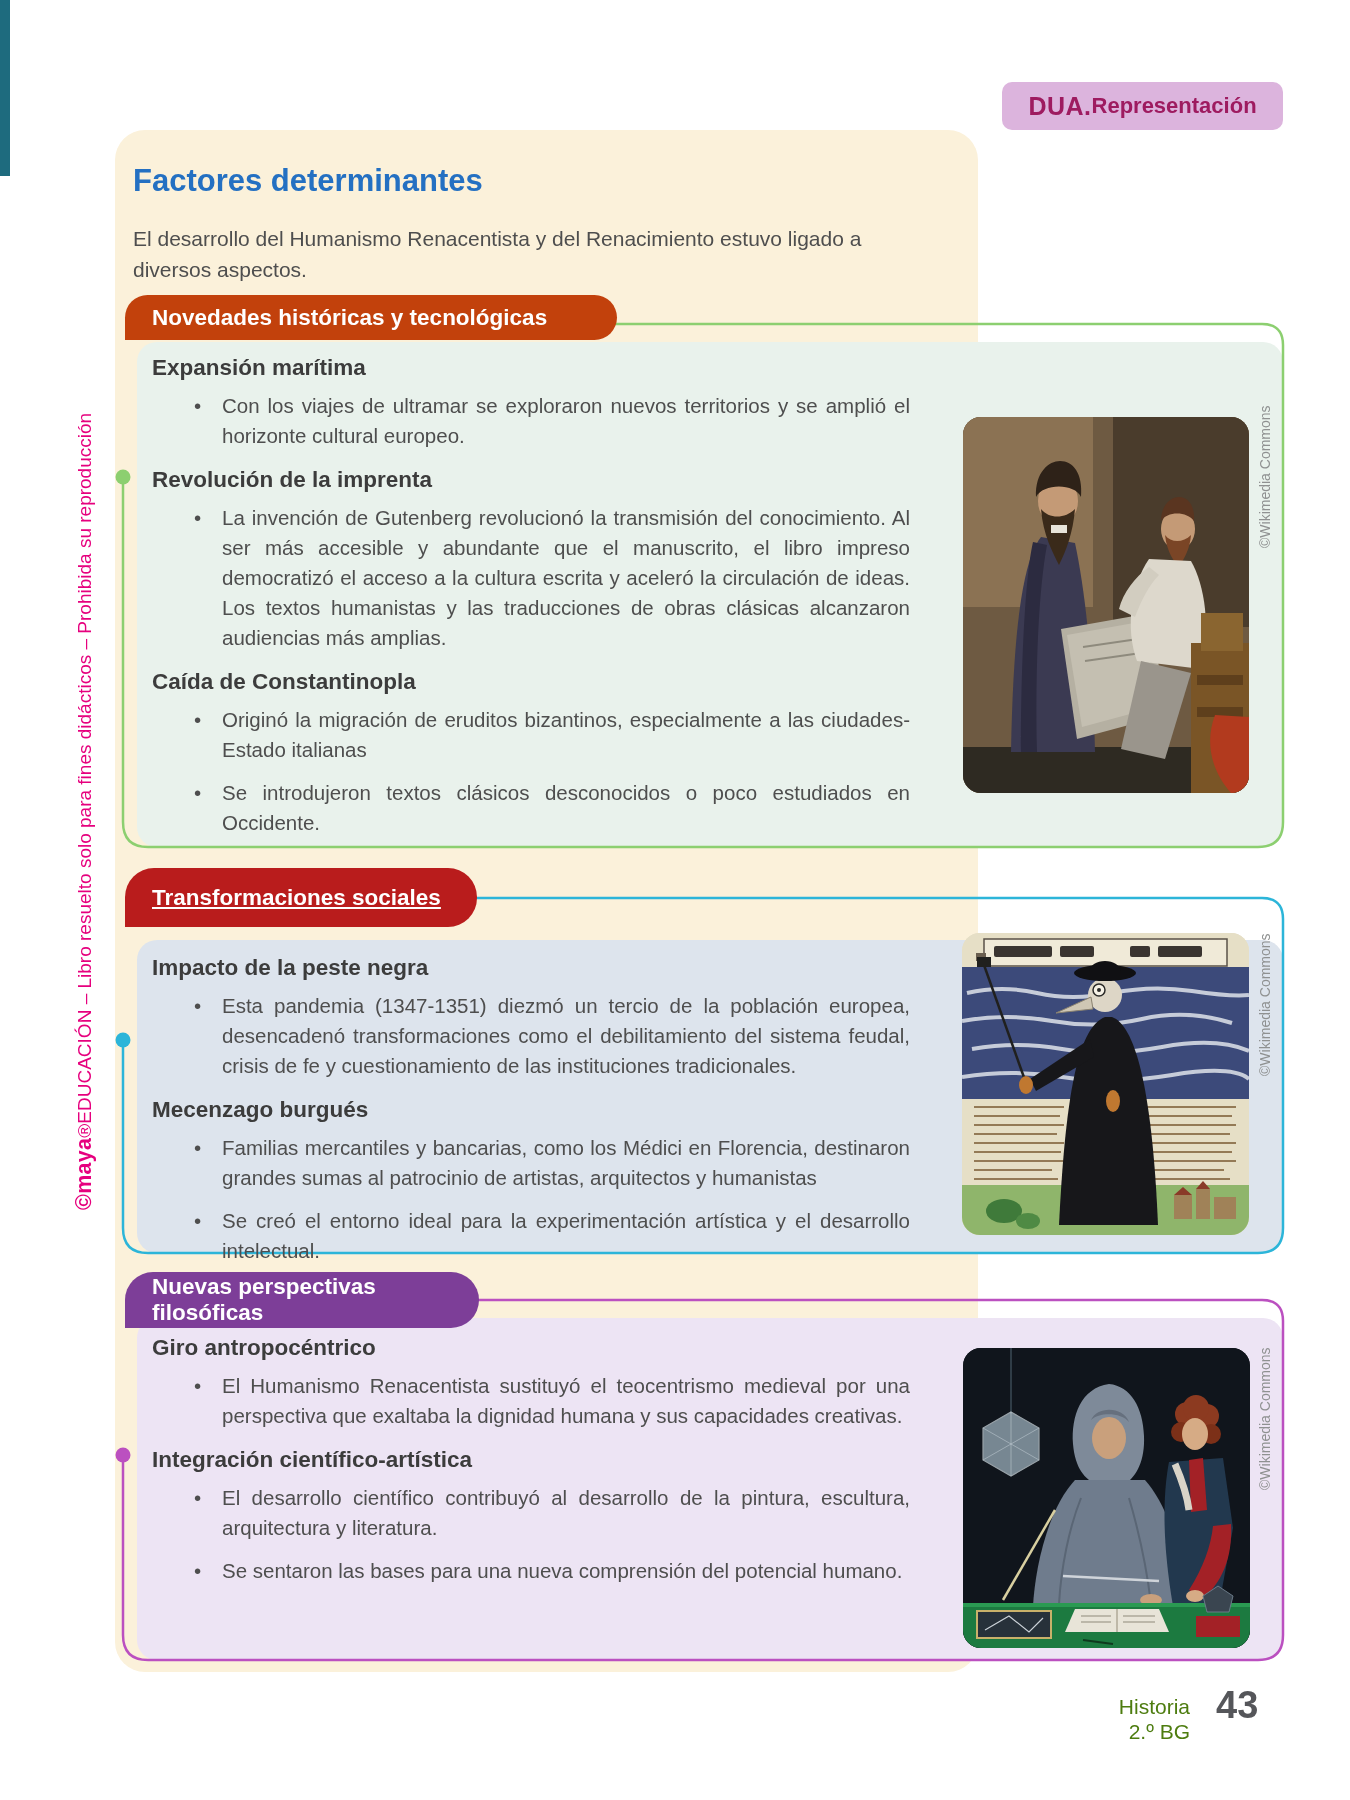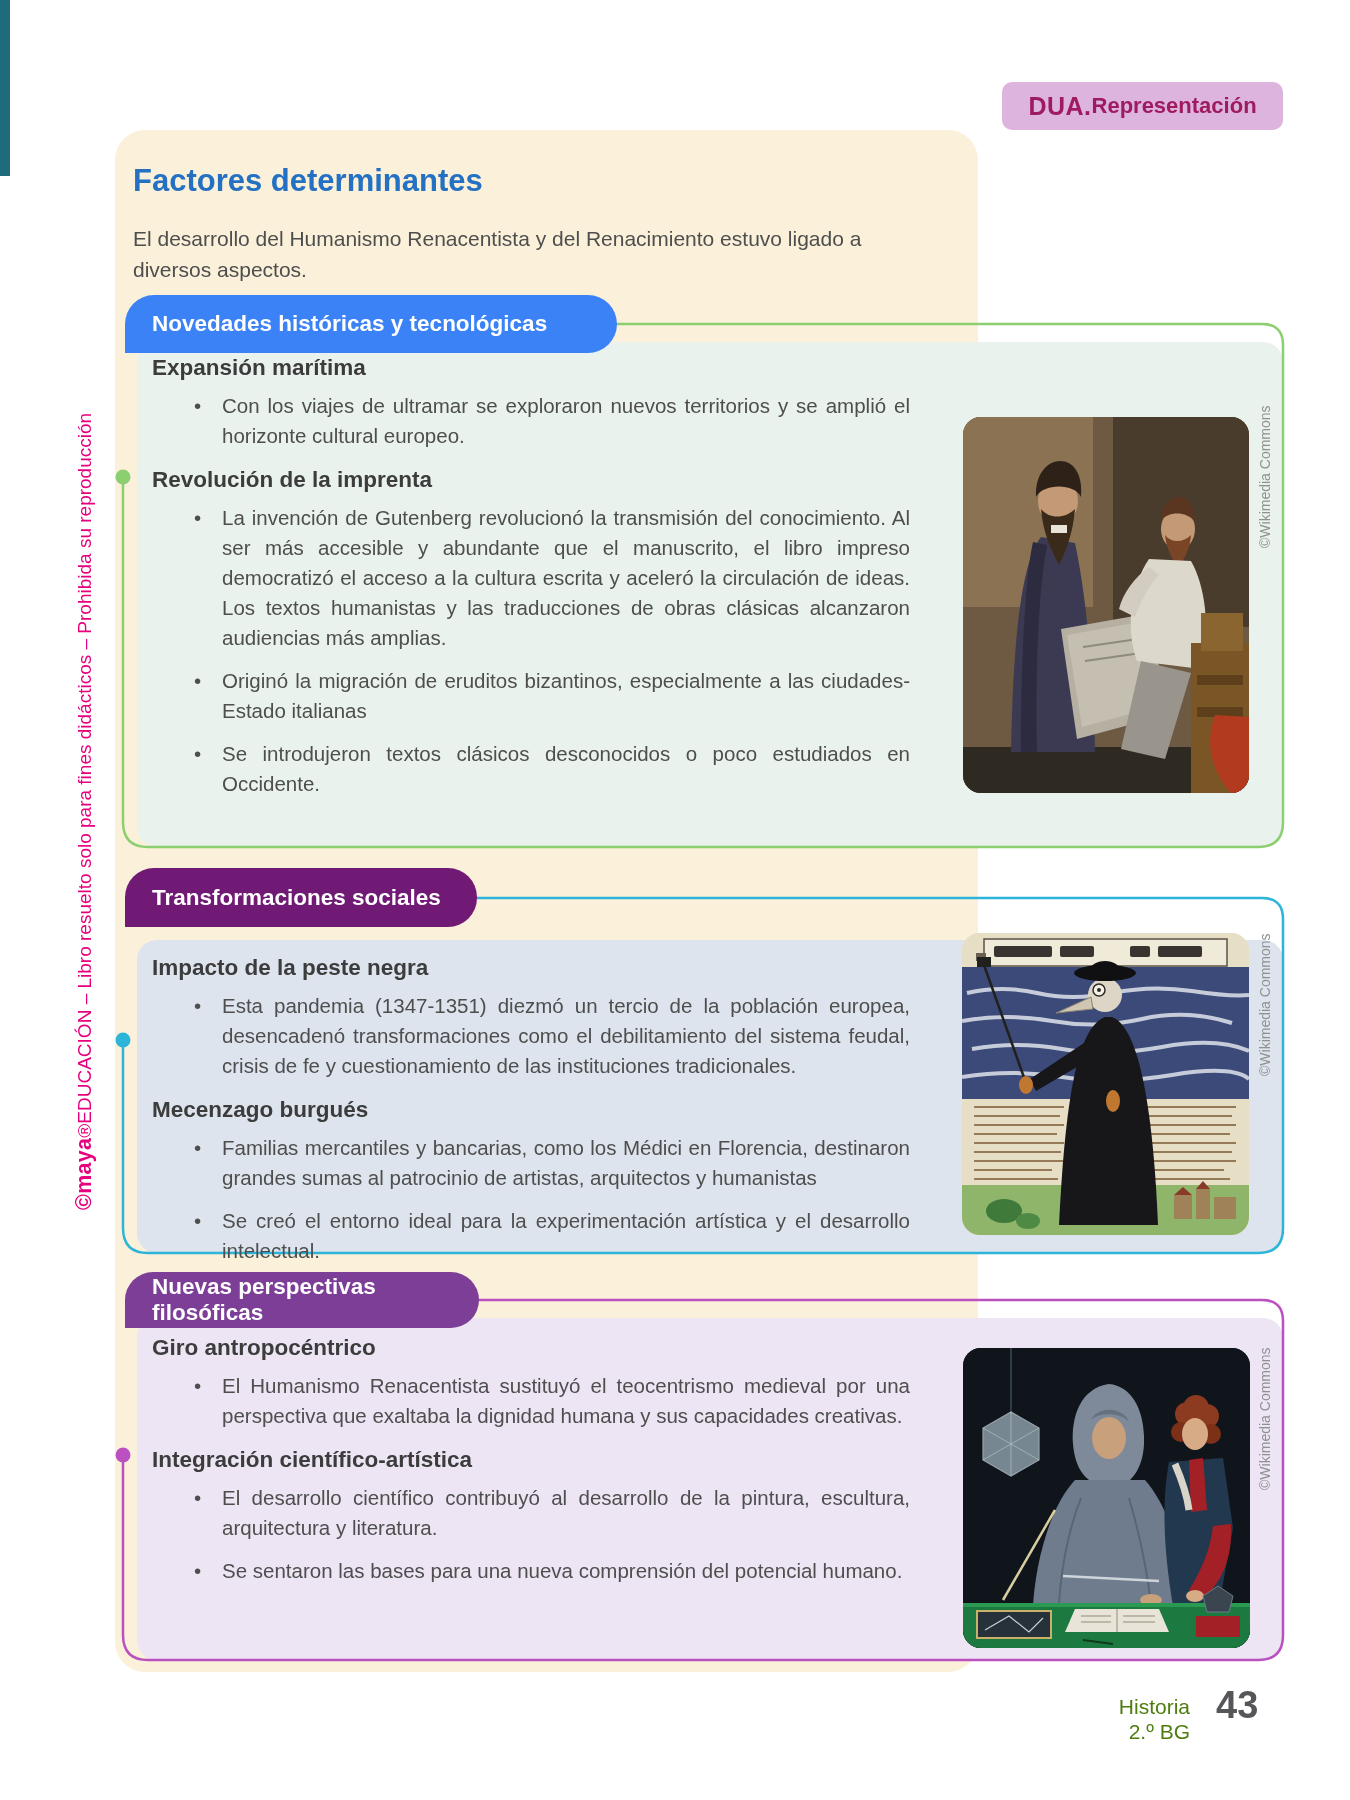--- a/index.html
+++ b/index.html
@@ -15,22 +15,22 @@
     justify-content:center;z-index:3;}
   .dua-badge .dua{font-weight:bold;color:#9e1b60;font-size:25px;letter-spacing:.5px;}
   .dua-badge .rep{font-weight:bold;color:#9e1b60;font-size:22px;}
   .page-title{position:absolute;left:133px;top:142px;font-size:31px;font-weight:bold;
     color:#2470c2;z-index:3;}
   .intro{position:absolute;left:133px;top:202px;width:740px;font-size:21px;
     color:#4e4e4e;line-height:31px;z-index:3;}
   
   .pill{position:absolute;display:flex;align-items:center;padding-left:27px;
     color:#fff;font-weight:bold;font-size:22.5px;border-radius:29px 29px 29px 0;z-index:3;}
-  .pill1{left:125px;top:295px;width:465px;height:58px;background:#3b82f6;}
-  .pill2{left:125px;top:868px;width:325px;height:59px;background:#701a75;}
+  .pill1{left:125px;top:295px;width:465px;height:45px;background:#c2410c;}
+  .pill2{left:125px;top:868px;width:325px;height:59px;background:#b91c1c;text-decoration:underline;}
   .pill3{left:125px;top:1272px;width:327px;height:56px;background:#7d3e98;}
   
   .sbox{position:absolute;left:137px;width:1146px;border-radius:20px;z-index:1;}
   .sbox1{top:342px;height:505px;background:#e9f2ec;}
   .sbox2{top:940px;height:313px;background:#dde4ed;}
   .sbox3{top:1318px;height:342px;background:#ede4f4;}
   
   .connectors{position:absolute;left:0;top:0;width:1350px;height:1800px;z-index:2;
     pointer-events:none;}
   
@@ -107,20 +107,21 @@
 
 <div class="content c1">
   <h3 class="subhead">Expansión marítima</h3>
   <ul>
     <li>Con los viajes de ultramar se exploraron nuevos territorios y se amplió el horizonte cultural europeo.</li>
   </ul>
   <h3 class="subhead">Revolución de la imprenta</h3>
   <ul>
     <li>La invención de Gutenberg revolucionó la transmisión del conocimiento. Al ser más accesible y abundante que el manuscrito, el libro impreso democratizó el acceso a la cultura escrita y aceleró la circulación de ideas. Los textos humanistas y las traducciones de obras clásicas alcanzaron audiencias más amplias.</li>
   </ul>
+  <h3 class="subhead">Caída de Constantinopla</h3>
   <ul>
     <li>Originó la migración de eruditos bizantinos, especialmente a las ciudades-Estado italianas</li>
     <li>Se introdujeron textos clásicos desconocidos o poco estudiados en Occidente.</li>
   </ul>
 </div>
 
 <div class="content c2">
   <h3 class="subhead">Impacto de la peste negra</h3>
   <ul>
     <li>Esta pandemia (1347-1351) diezmó un tercio de la población europea, desencadenó transformaciones como el debilitamiento del sistema feudal, crisis de fe y cuestionamiento de las instituciones tradicionales.</li>

